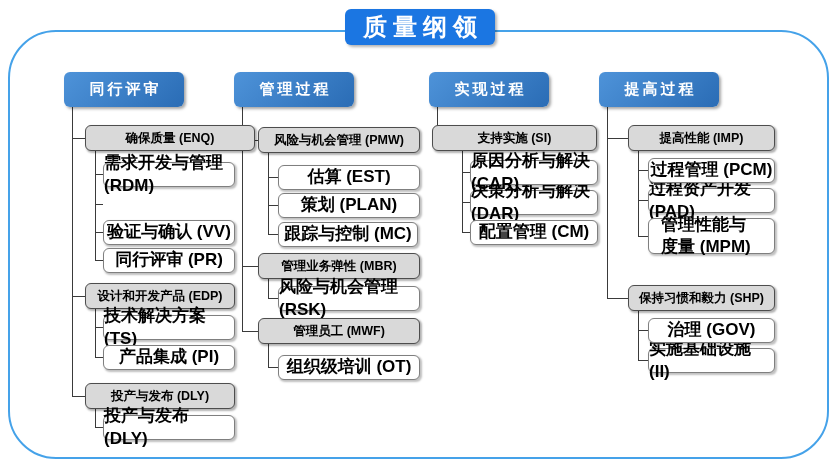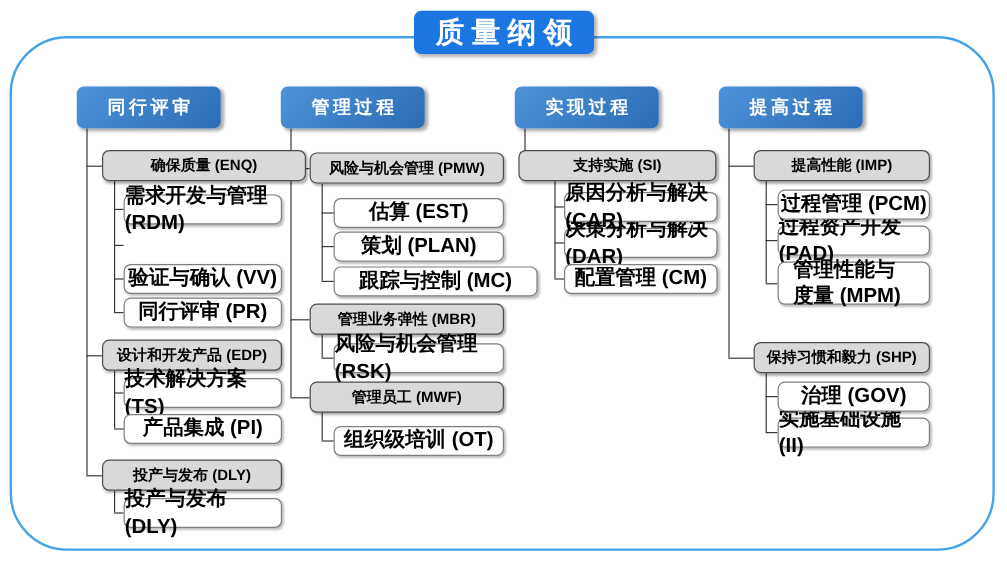--- a/index.html
+++ b/index.html
@@ -103,21 +103,21 @@
   <div class="g" style="left:85px;top:283px;width:150px;height:26px">设计和开发产品 (EDP)</div>
   <div class="w" style="left:103px;top:315px;width:132px;height:25px">技术解决方案 (TS)</div>
   <div class="w" style="left:103px;top:345px;width:132px;height:25px">产品集成 (PI)</div>
   <div class="g" style="left:85px;top:383px;width:150px;height:26px">投产与发布 (DLY)</div>
   <div class="w" style="left:103px;top:415px;width:132px;height:25px">投产与发布 (DLY)</div>
 
   <div class="hdr" style="left:234px;top:72px">管理过程</div>
   <div class="g" style="left:258px;top:127px;width:162px;height:26px">风险与机会管理 (PMW)</div>
   <div class="w" style="left:278px;top:165px;width:142px;height:25px">估算 (EST)</div>
   <div class="w" style="left:278px;top:193px;width:142px;height:25px">策划 (PLAN)</div>
-  <div class="w" style="left:278px;top:222px;width:170px;height:25px">跟踪与控制 (MC)</div>
+  <div class="w" style="left:278px;top:222px;width:140px;height:25px">跟踪与控制 (MC)</div>
   <div class="g" style="left:258px;top:253px;width:162px;height:26px">管理业务弹性 (MBR)</div>
   <div class="w" style="left:278px;top:286px;width:142px;height:25px">风险与机会管理 (RSK)</div>
   <div class="g" style="left:258px;top:318px;width:162px;height:26px">管理员工 (MWF)</div>
   <div class="w" style="left:278px;top:355px;width:142px;height:25px">组织级培训 (OT)</div>
 
   <div class="hdr" style="left:429px;top:72px">实现过程</div>
   <div class="g" style="left:432px;top:125px;width:165px;height:26px">支持实施 (SI)</div>
   <div class="w" style="left:470px;top:190px;width:128px;height:25px">决策分析与解决 (DAR)</div>
   <div class="w" style="left:470px;top:160px;width:128px;height:25px">原因分析与解决 (CAR)</div>
   <div class="w" style="left:470px;top:220px;width:128px;height:25px">配置管理 (CM)</div>

